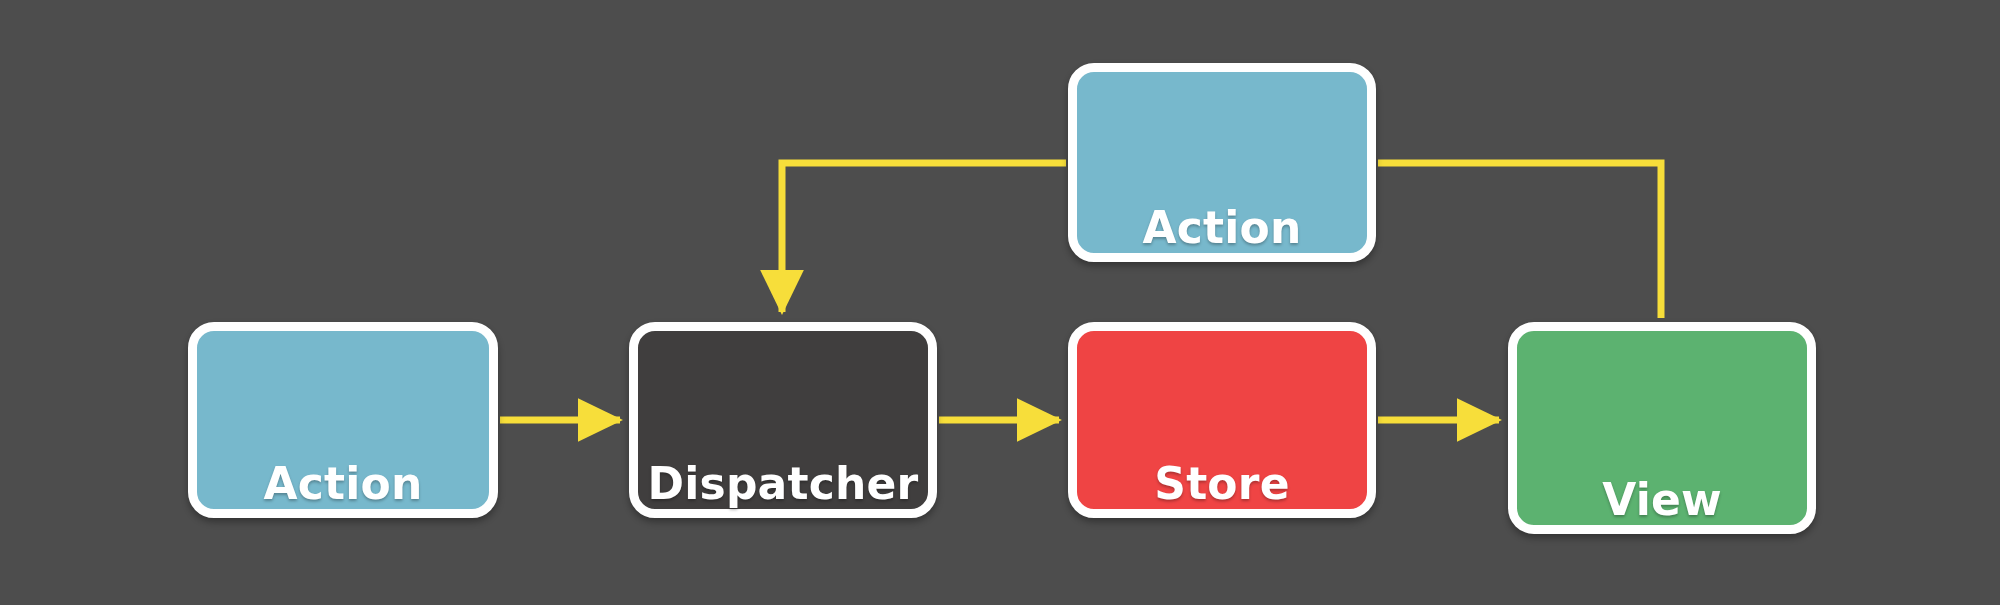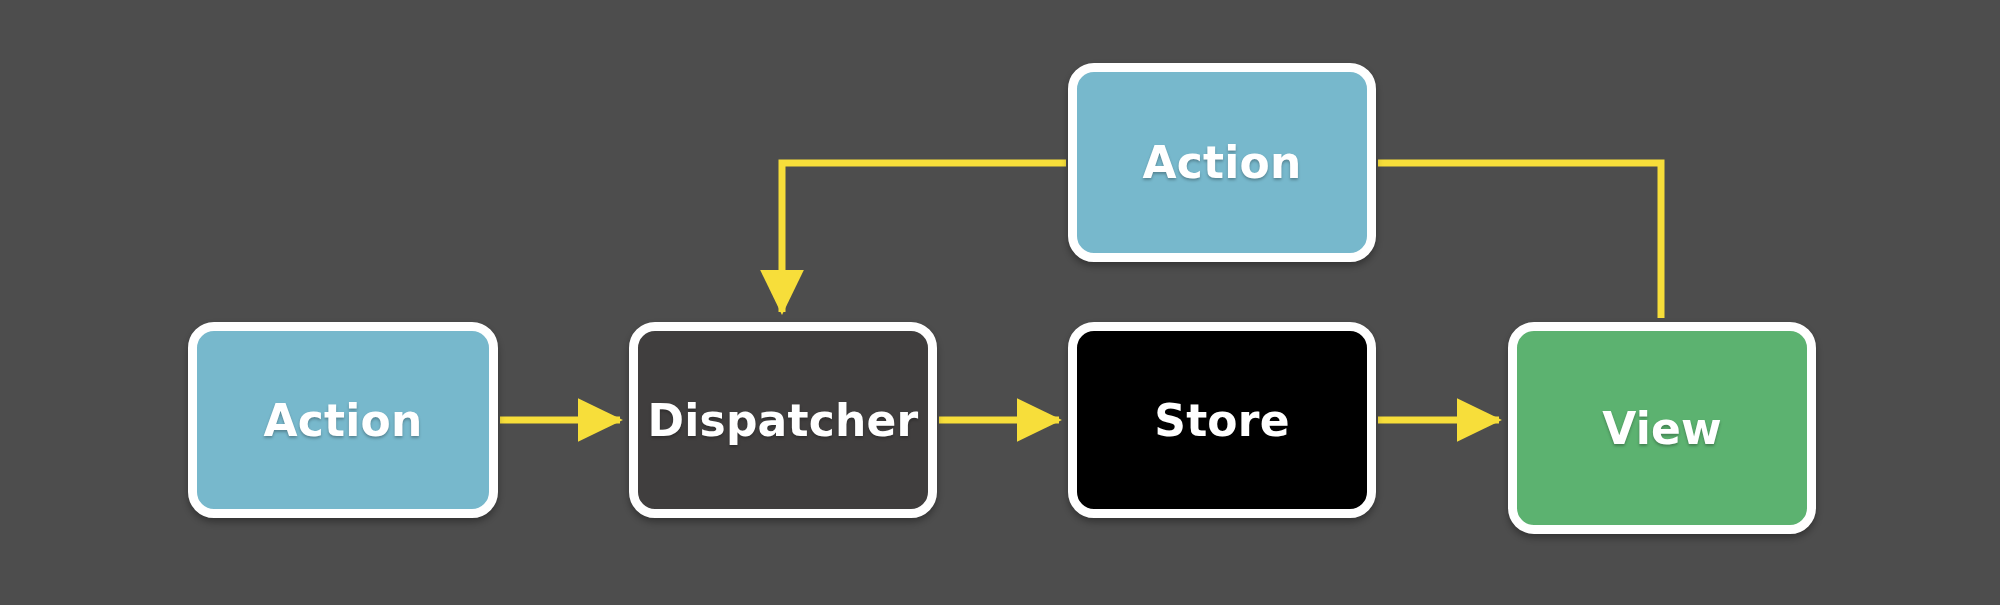--- a/index.html
+++ b/index.html
@@ -25,21 +25,21 @@
     width: 2000px;
     height: 605px;
     pointer-events: none;
   }
   .node {
     position: absolute;
     box-sizing: border-box;
     border: 9px solid #ffffff;
     border-radius: 26px;
     display: flex;
-    align-items: center;
+    align-items: flex-end;
     justify-content: center;
     box-shadow: 0 4px 7px rgba(0,0,0,0.33);
     z-index: 2;
   }
   .node-label {
     font-family: "DejaVu Sans", sans-serif;
     font-weight: bold;
     font-size: 44px;
     letter-spacing: 0.2px;
     color: #ffffff;
@@ -75,21 +75,21 @@
   </svg>
 
   <div class="node" style="left:188px; top:322px; width:310px; height:196px; background:#77b8cc;">
     <span class="node-label">Action</span>
   </div>
 
   <div class="node" style="left:629px; top:322px; width:308px; height:196px; background:#403e3e;">
     <span class="node-label">Dispatcher</span>
   </div>
 
-  <div class="node" style="left:1068px; top:322px; width:308px; height:196px; background:#000000;">
+  <div class="node" style="left:1068px; top:322px; width:308px; height:196px; background:#ef4444;">
     <span class="node-label">Store</span>
   </div>
 
   <div class="node" style="left:1508px; top:322px; width:308px; height:212px; background:#5cb270;">
     <span class="node-label">View</span>
   </div>
 
   <div class="node" style="left:1068px; top:63px; width:308px; height:199px; background:#77b8cc;">
     <span class="node-label">Action</span>
   </div>

